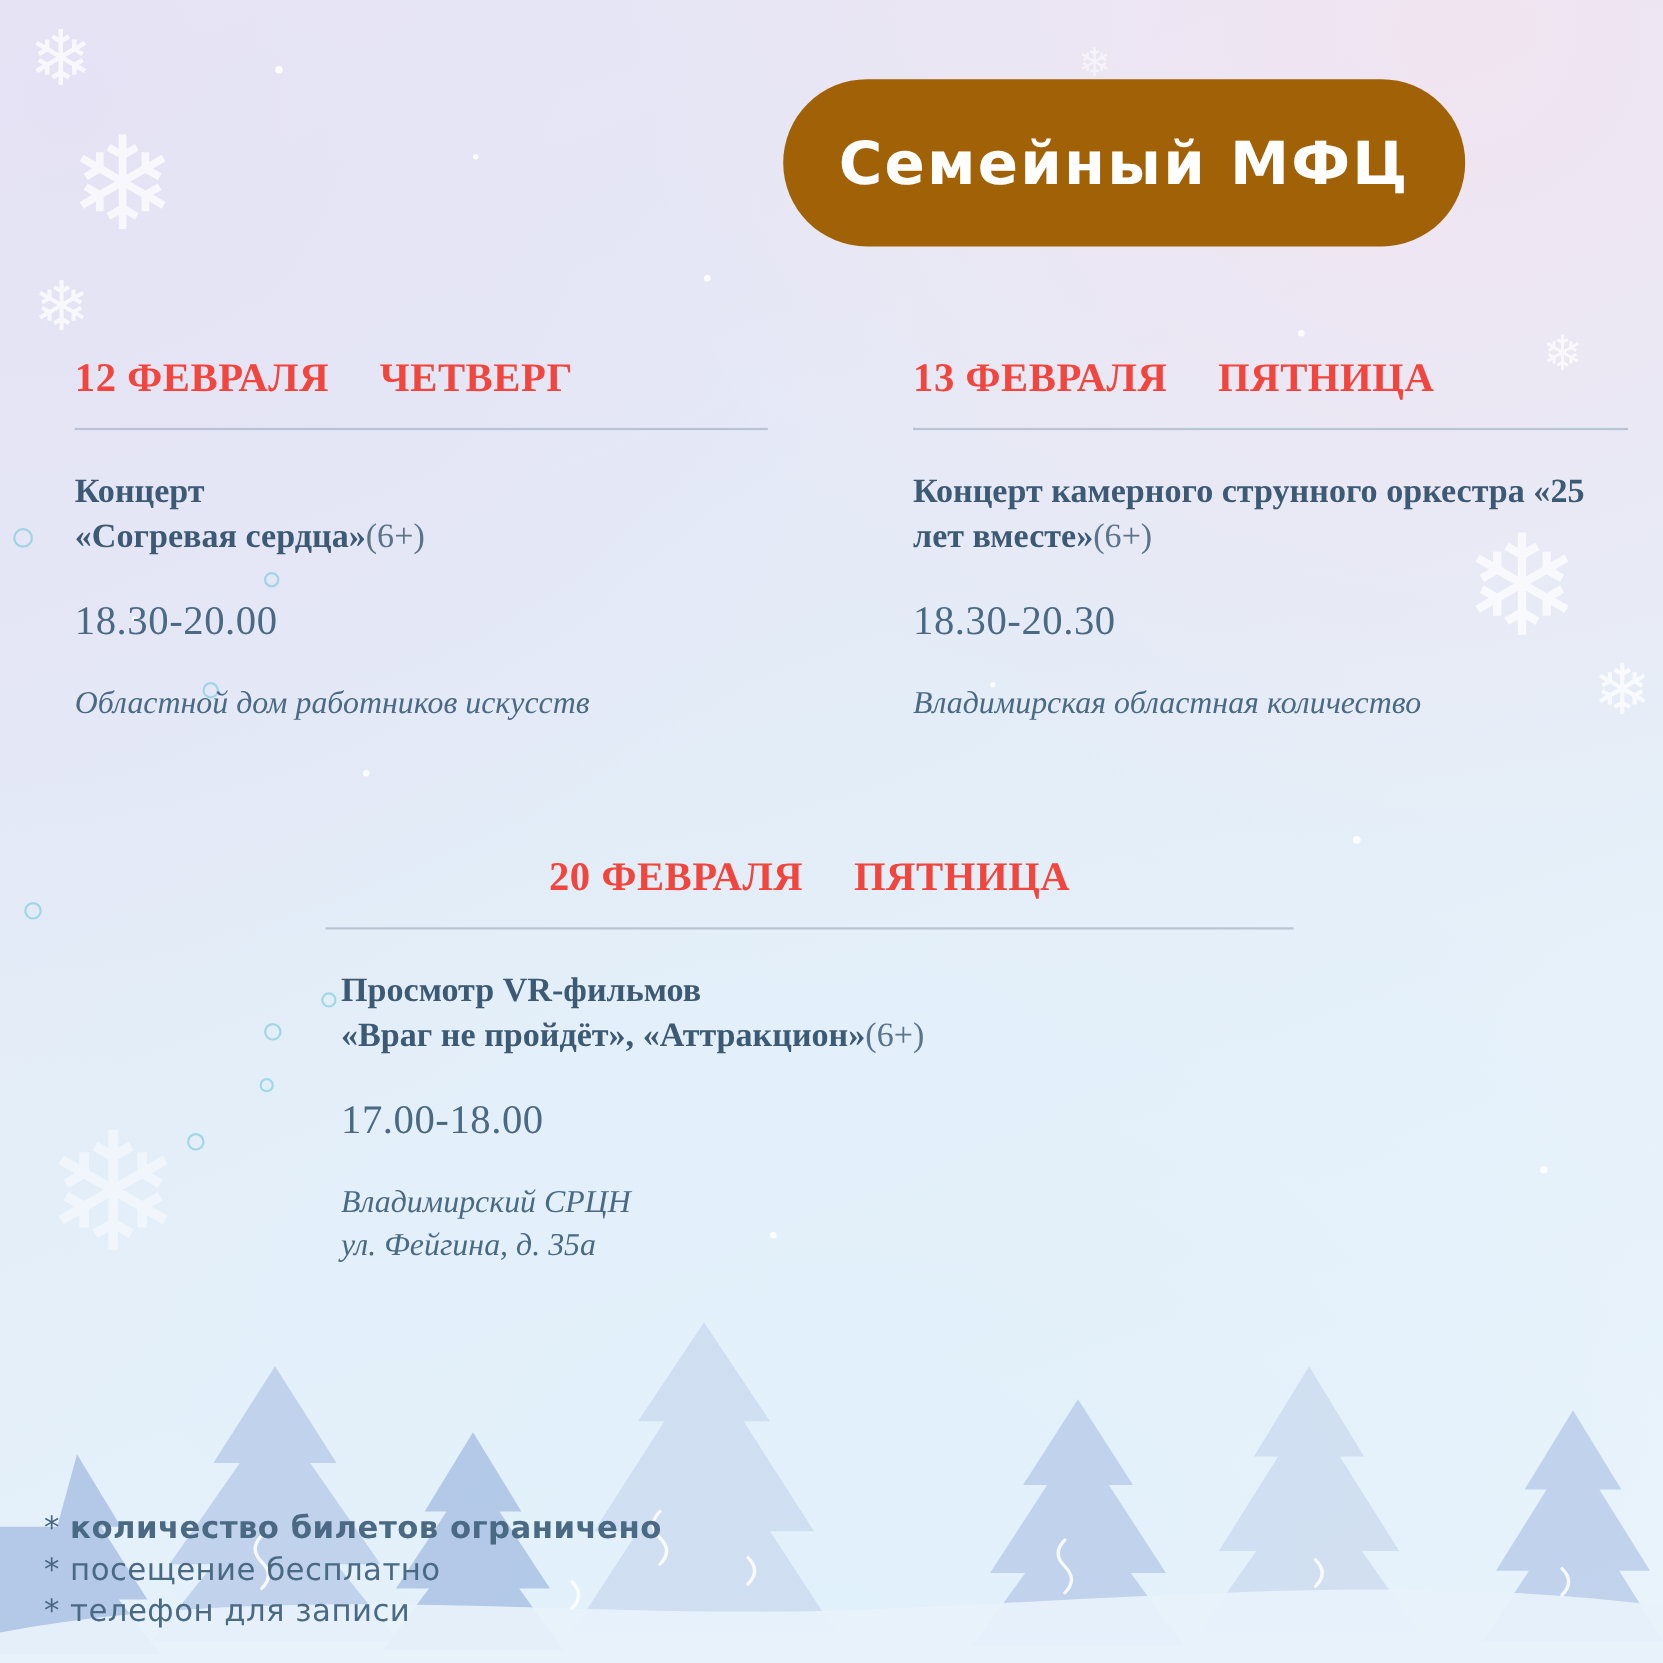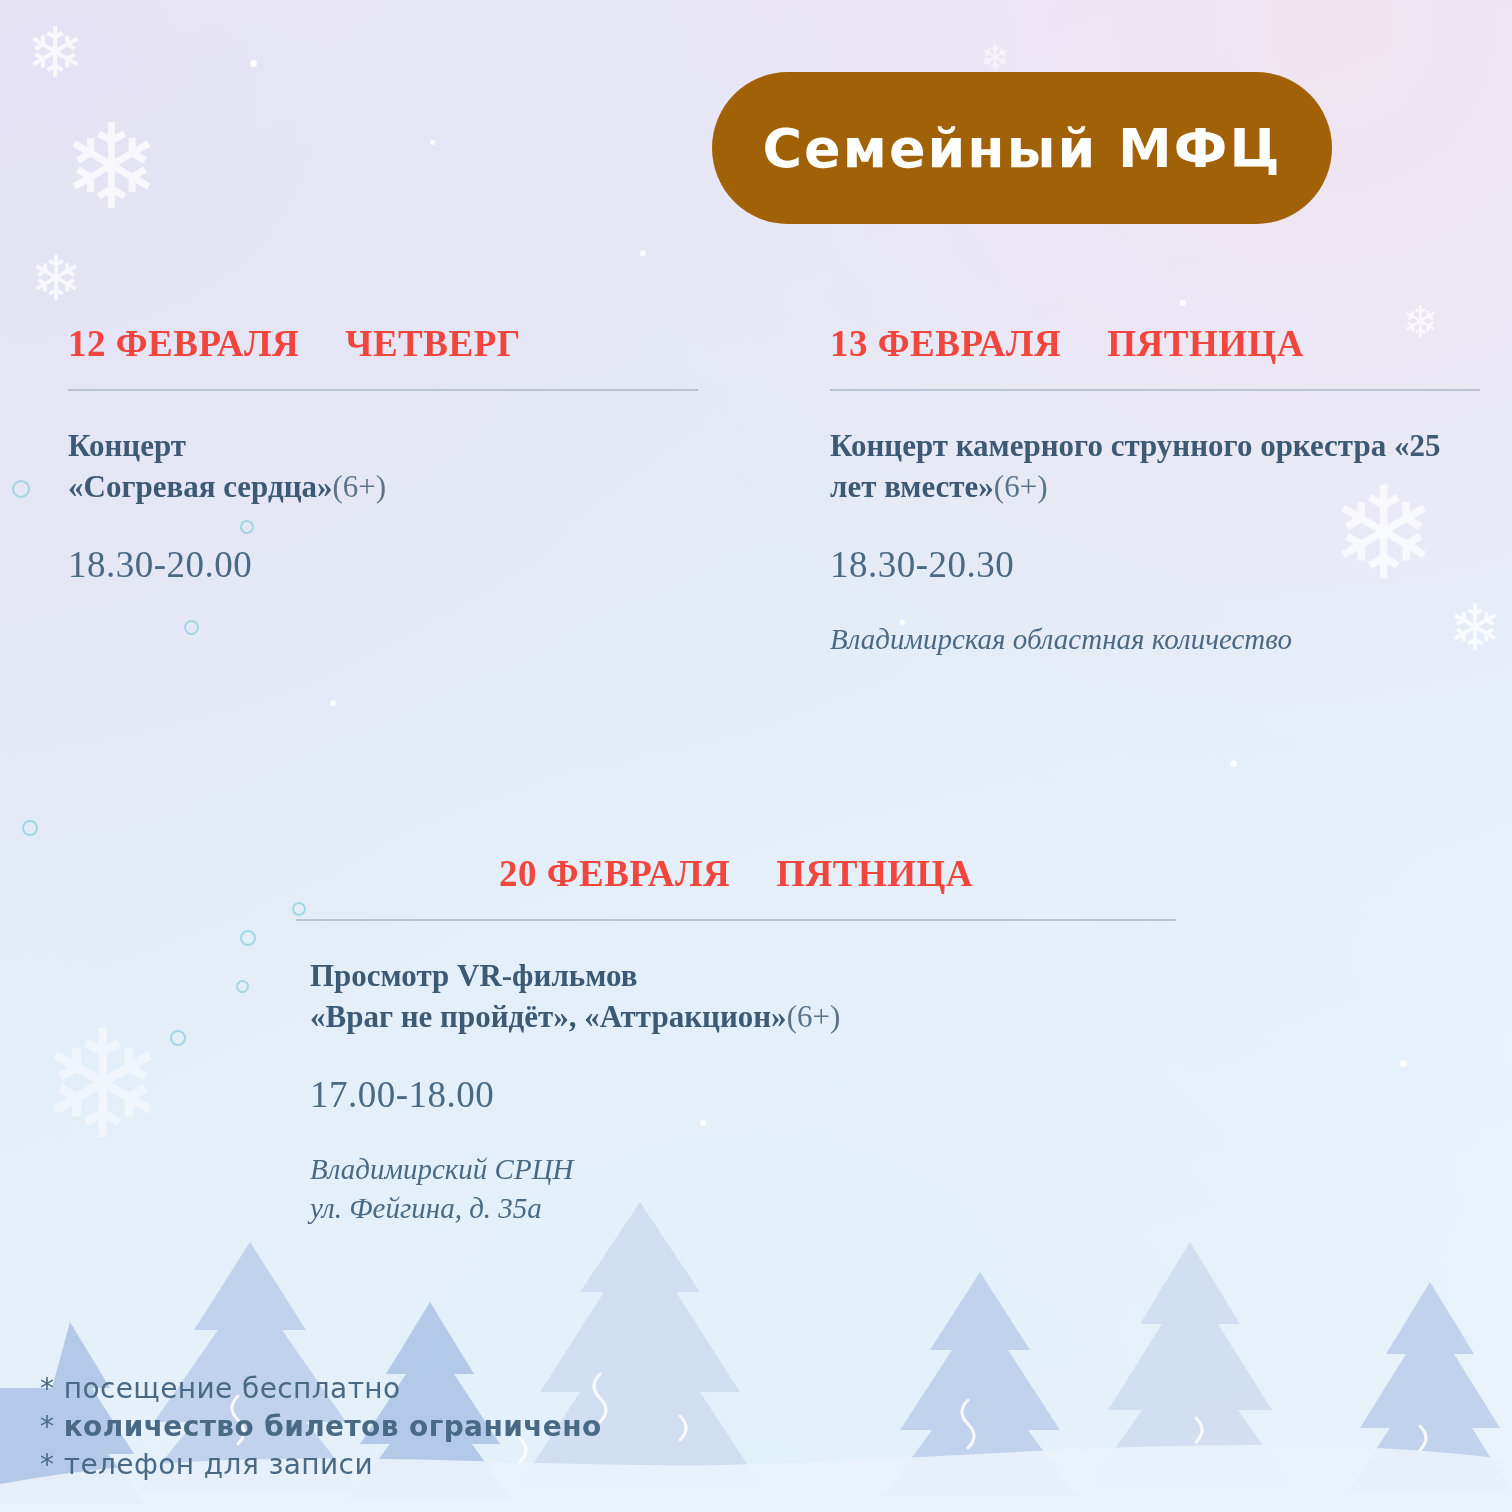--- a/index.html
+++ b/index.html
@@ -76,21 +76,21 @@
     letter-spacing: 2px;
   }
 
   
   .col {
     position: absolute;
     font-family: Liberation Serif, serif;
   }
   .col-left  { left: 68px;  top: 322px; width: 630px; }
   .col-right { left: 830px; top: 322px; width: 650px; }
-  .col-wide  { left: 296px; top: 852px; width: 880px; }
+  .col-wide  { left: 296px; top: 776px; width: 880px; }
 
   .date-head {
     color: #f1453d;
     font-size: 37px;
     font-weight: 700;
     letter-spacing: 0.5px;
     white-space: nowrap;
   }
   .date-head .dow { margin-left: 46px; }
   .col-wide .date-head { text-align: center; }
@@ -214,20 +214,21 @@
 <div class="col col-left">
   <div class="date-head">
     <span>12 ФЕВРАЛЯ</span><span class="dow">ЧЕТВЕРГ</span>
   </div>
   <div class="rule"></div>
   <div class="ev-title">
     <span style="white-space:pre-line">Концерт
 «Согревая сердца»</span><span class="age">(6+)</span>
   </div>
   <div class="ev-time">18.30-20.00</div>
+  <div class="ev-place">Областной дом работников искусств</div>
 </div>
 
 <div class="col col-right">
   <div class="date-head">
     <span>13 ФЕВРАЛЯ</span><span class="dow">ПЯТНИЦА</span>
   </div>
   <div class="rule"></div>
   <div class="ev-title">
     <span style="white-space:pre-line">Концерт камерного струнного оркестра «25 лет вместе»</span><span class="age">(6+)</span>
   </div>
@@ -243,18 +244,18 @@
   <div class="ev-title">
     <span style="white-space:pre-line">Просмотр VR-фильмов
 «Враг не пройдёт», «Аттракцион»</span><span class="age">(6+)</span>
   </div>
   <div class="ev-time">17.00-18.00</div>
   <div class="ev-place" style="white-space:pre-line">Владимирский СРЦН
 ул. Фейгина, д. 35а</div>
 </div>
 
 <div class="notes">
-  <div>* посещение бесплатно</div>
   <div>
     <span>* </span><span class="strong">количество билетов ограничено</span>
   </div>
+  <div>* посещение бесплатно</div>
   <div>* телефон для записи</div>
 </div>
 
 </body></html>

